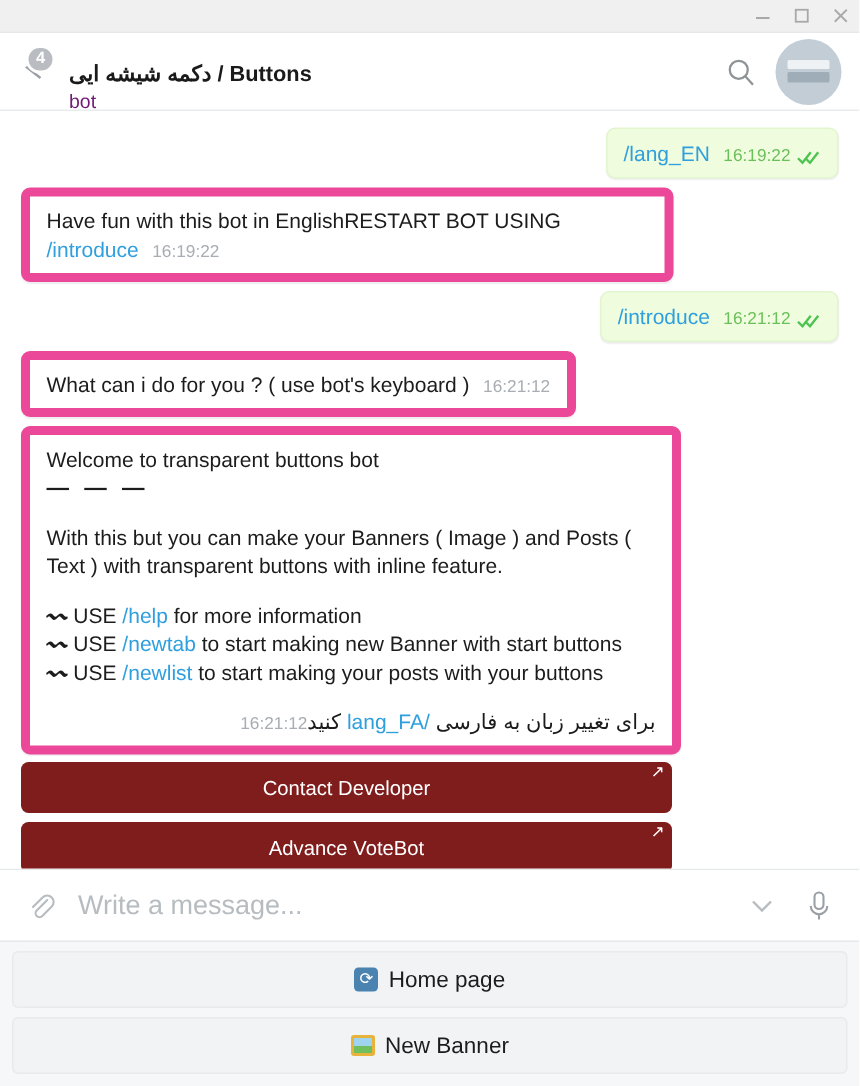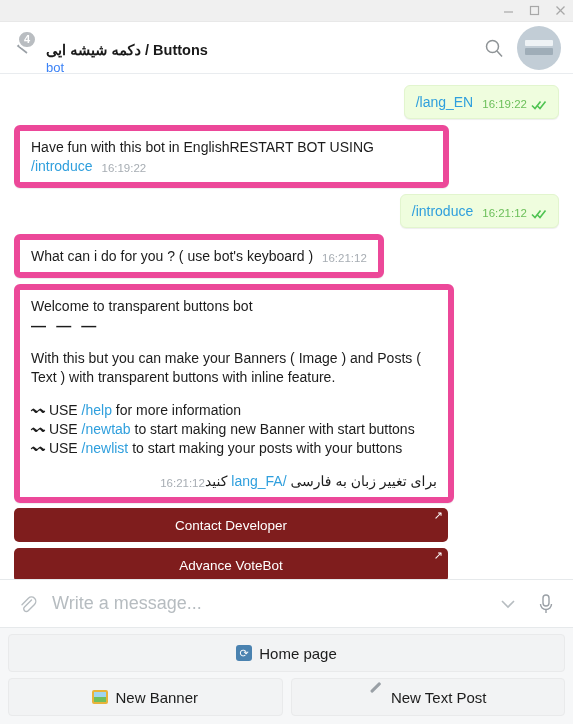--- a/index.html
+++ b/index.html
@@ -54,21 +54,21 @@
     padding: 0 5px;
     border: 2px solid #ffffff;
   }
   .header-titles { flex: 1 1 auto; min-width: 0; padding-left: 6px; margin-top: 22px; }
   .header-title {
     font-size: 14.5px; color: #1a1a1a; font-weight: bold;
     white-space: nowrap; overflow: hidden; text-overflow: ellipsis;
     line-height: 18px;
   }
   .header-sub {
-    font-size: 13px; color: #3b82f6; line-height: 17px;
+    font-size: 13px; color: #701a75; line-height: 17px;
   }
   .header-actions { display: flex; align-items: center; gap: 10px; flex: 0 0 auto; }
   .search-icon-btn { color: #8e9396; width: 26px; height: 26px; display: flex; align-items: center; justify-content: center; }
   .avatar {
     width: 44px; height: 44px; border-radius: 50%;
     background: #c2cdd6;
     overflow: hidden; position: relative;
     display: flex; flex-direction: column; align-items: center; justify-content: center;
   }
   .avatar .av-bar1 { width: 28px; height: 6px; background: #eef2f5; border-radius: 1px; margin-bottom: 2px; }
@@ -367,20 +367,16 @@
       <div class="kb-btn">
         <span class="kb-ico ico-refresh">⟳</span>
         <span>Home page</span>
       </div>
     </div>
     <div class="kb-row">
       <div class="kb-btn">
         <span class="kb-ico ico-image"></span>
         <span>New Banner</span>
       </div>
-      <div class="kb-btn">
-        <span class="kb-ico ico-pen"></span>
-        <span>New Text Post</span>
-      </div>
     </div>
   </div>
 
 </div>
 
 </body></html>

